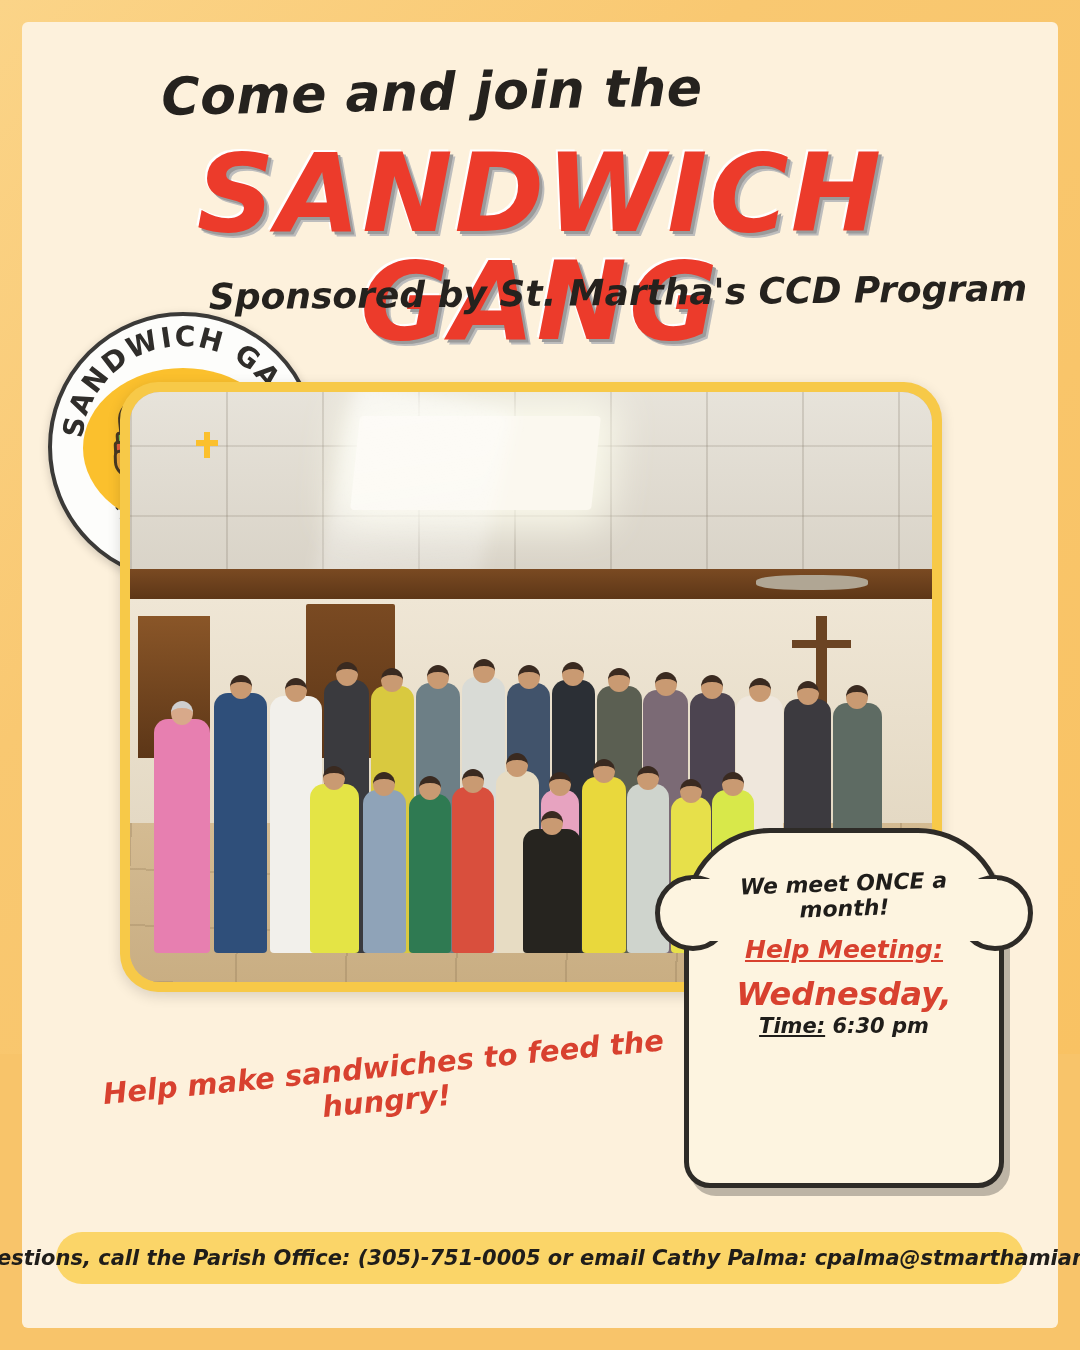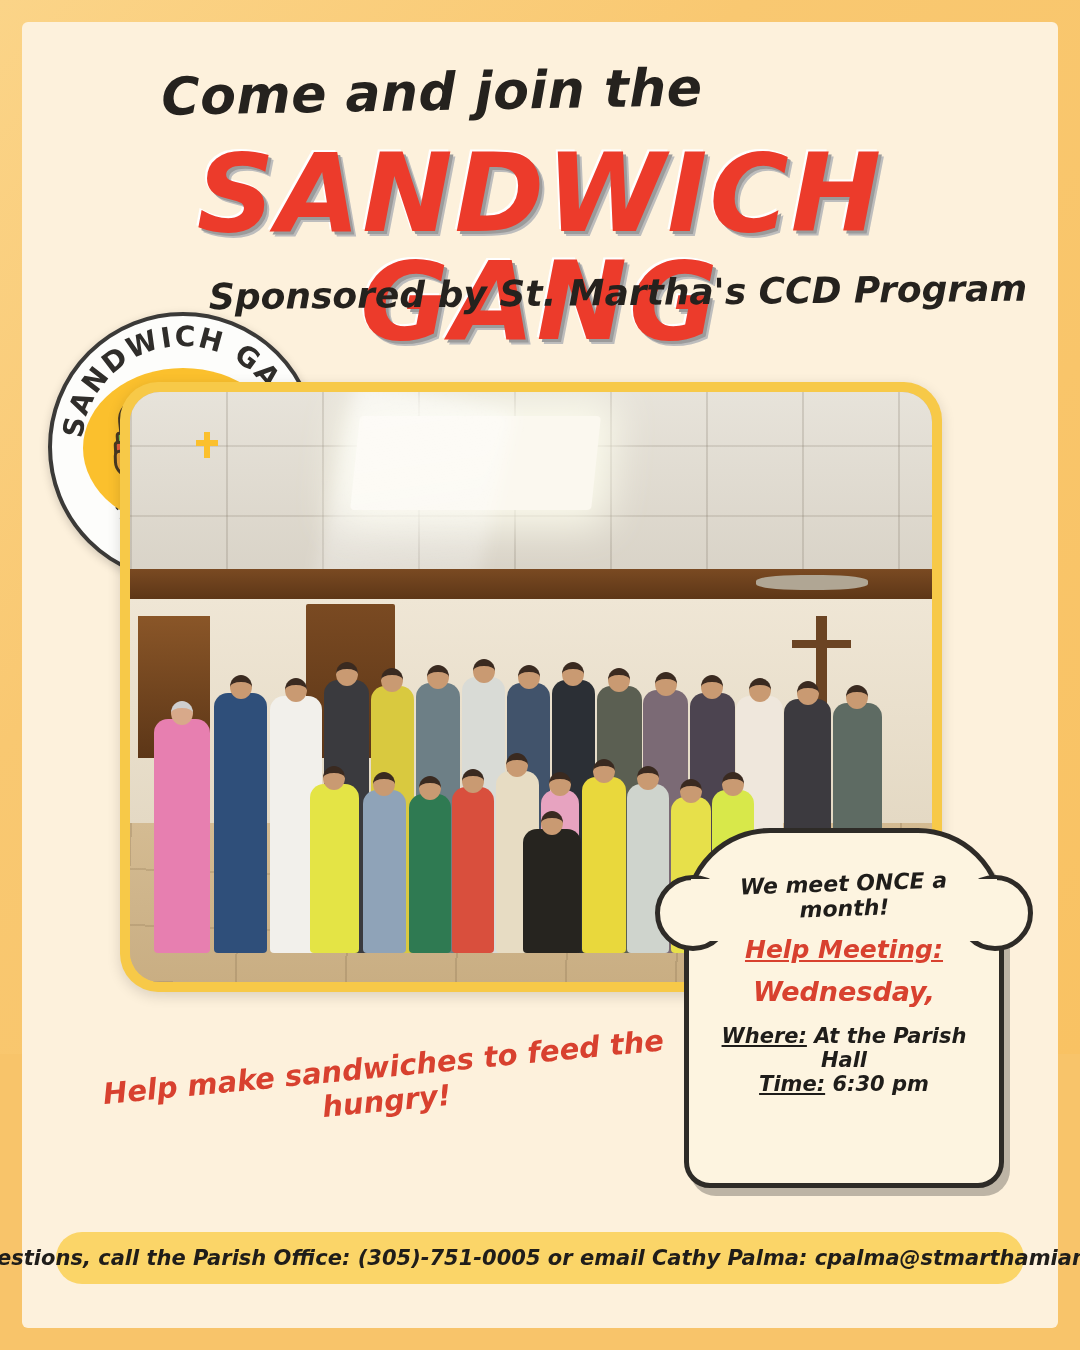--- a/index.html
+++ b/index.html
@@ -388,21 +388,21 @@
     font-family: "DejaVu Sans", sans-serif;
     font-size: 25px;
     font-weight: bold;
     font-style: italic;
     color: #d8412f;
     text-decoration: underline;
     margin-bottom: 12px;
   }
   .bc-date1, .bc-date2 {
     font-family: "DejaVu Sans", sans-serif;
-    font-size: 27px;
+    font-size: 32px;
     font-weight: bold;
     font-style: italic;
     color: #d8412f;
     line-height: 1.18;
   }
   .bc-where, .bc-time {
     font-family: "DejaVu Sans", sans-serif;
     font-size: 21px;
     font-weight: bold;
     font-style: italic;
@@ -584,24 +584,20 @@
   <div class="help-text">Help make sandwiches to feed the hungry!</div>
 
   <div class="bread-card">
     <div class="bread-ear-l"></div>
     <div class="bread-ear-r"></div>
     <div class="bread-mask"></div>
     <div class="bread-content">
       <div class="bc-line1">We meet ONCE a month!</div>
       <div class="bc-next">Help Meeting:</div>
       <div class="bc-date1">Wednesday,</div>
-      <div class="bc-where">
-        <span class="u">Where:</span>
-        <span>At the Parish Hall</span>
-      </div>
       <div class="bc-time">
         <span class="u">Time:</span>
         <span>6:30 pm</span>
       </div>
     </div>
   </div>
 
   <div class="footer-bar">
     <span class="footer-text">For questions, call the Parish Office: (305)-751-0005 or email Cathy Palma: cpalma@stmarthamiami.com</span>
   </div>

